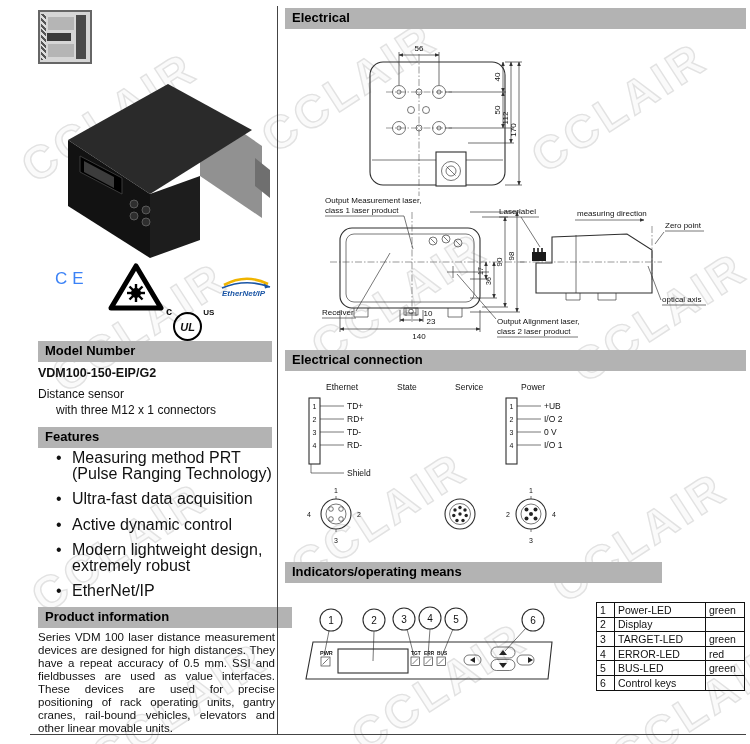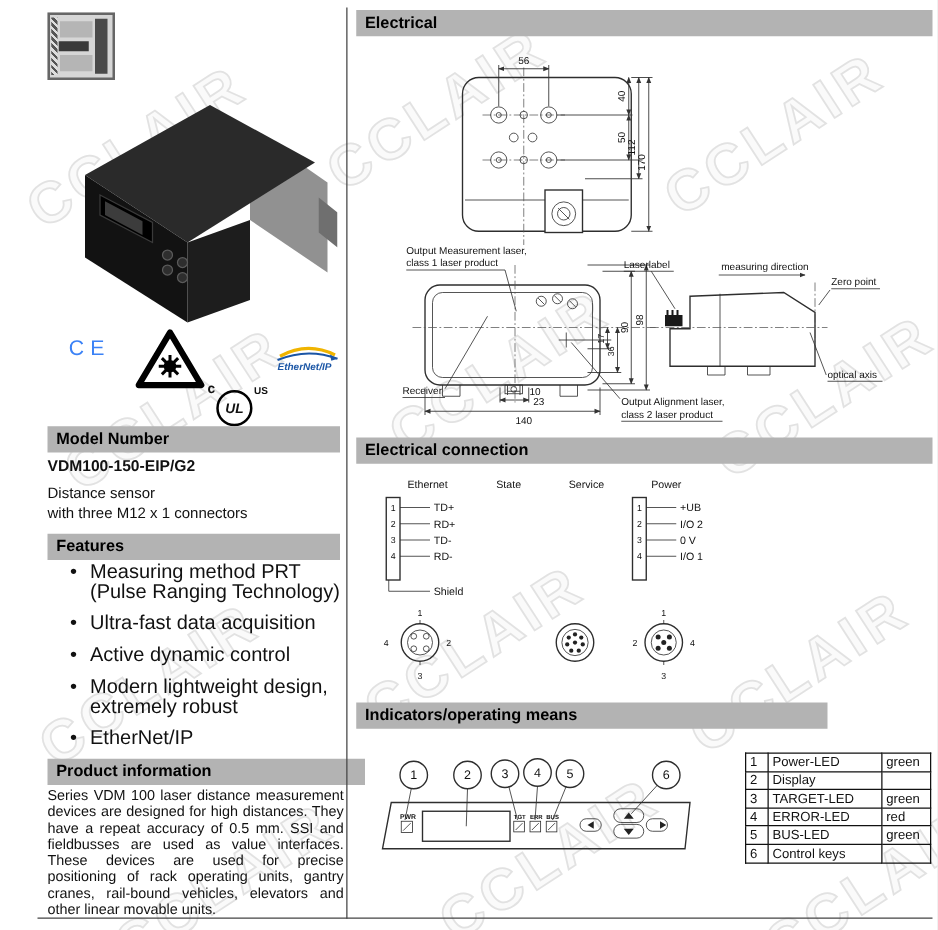--- a/index.html
+++ b/index.html
@@ -22,21 +22,21 @@
   #logo{left:38px;top:10px;width:50px;height:50px;border:2px solid #666;background:#d6d6d6;}
   #logo .zig{position:absolute;left:1px;top:2px;bottom:2px;width:5px;
     background:repeating-linear-gradient(45deg,#555 0 2px,#ddd 2px 4px);}
   #logo .bar-top{position:absolute;left:8px;top:5px;width:26px;height:13px;background:#b5b5b5;}
   #logo .bar-bot{position:absolute;left:8px;bottom:5px;width:26px;height:13px;background:#b5b5b5;}
   #logo .dark-strip{position:absolute;right:4px;top:3px;bottom:3px;width:10px;background:#4a4a4a;}
   #logo .word{position:absolute;left:7px;top:21px;width:24px;height:8px;background:#3a3a3a;}
   #model-name{left:38px;top:366px;font-size:12.5px;font-weight:bold;}
   .txt12{font-size:12px;}
   #desc1{left:38px;top:387px;}
-  #desc2{left:38px;top:403px;}
+  #desc2{left:56px;top:403px;}
   #features-list{left:38px;top:450px;width:234px;margin:0;padding:0;list-style:none;}
   #features-list li{position:relative;padding-left:34px;margin-bottom:10px;
     font-size:16px;line-height:15.5px;}
   #features-list li::before{content:"\2022";position:absolute;left:18px;top:0;}
   #product-text{left:38px;top:631px;width:237px;font-size:11.5px;line-height:13px;text-align:justify;}
   #ce-mark{left:55px;top:269px;font-size:17px;letter-spacing:5px;color:#3b82f6;}
   #ul-mark{left:166px;top:275px;display:flex;align-items:center;}
   #ul-mark .c{font-size:11px;font-weight:bold;margin-right:1px;margin-top:6px;}
   #ul-mark .circle{width:25px;height:25px;border:2.5px solid #000;border-radius:50%;
     display:flex;align-items:center;justify-content:center;font-weight:bold;

